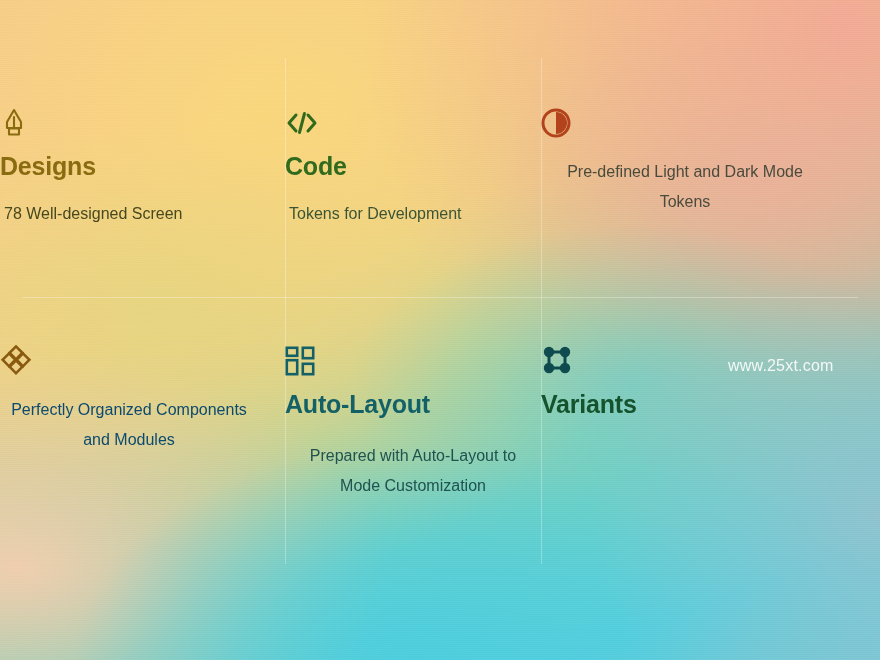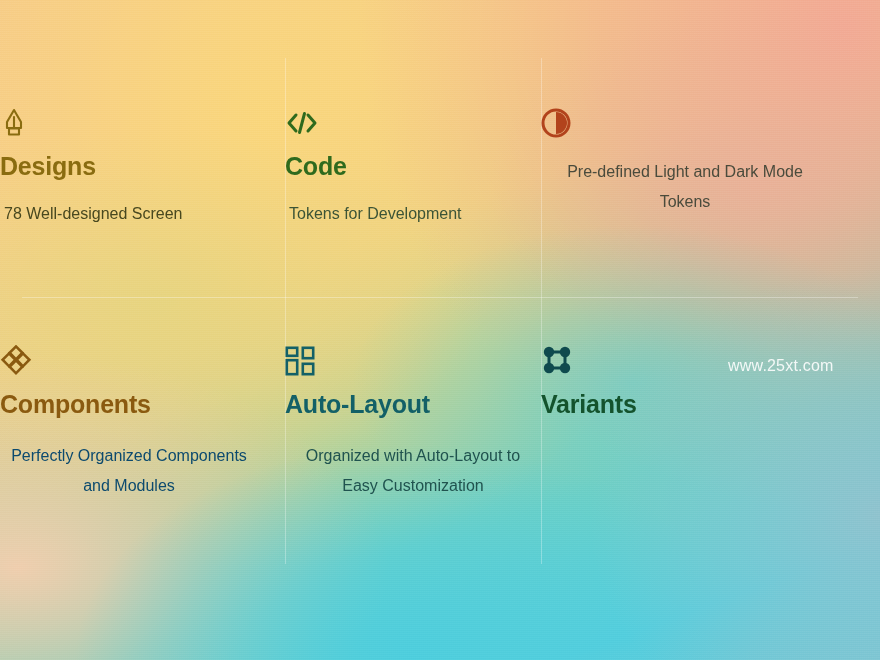--- a/index.html
+++ b/index.html
@@ -240,35 +240,34 @@
 
     <div class="cell cell-r2 cell-c1">
       <div class="cell-icon">
         <svg width="32" height="32" viewBox="0 0 32 32" fill="none" stroke="#8a5a10" stroke-width="2.6">
           <rect x="16" y="1.5" width="9" height="9" transform="rotate(45 16 1.5)"></rect>
           <rect x="16" y="15.5" width="9" height="9" transform="rotate(45 16 15.5)"></rect>
           <rect x="9" y="8.5" width="9" height="9" transform="rotate(45 9 8.5)"></rect>
           <rect x="23" y="8.5" width="9" height="9" transform="rotate(45 23 8.5)"></rect>
         </svg>
       </div>
-      <div class="cell-title t-components">Components</div>
       <div class="cell-desc d-components">Perfectly Organized Components and Modules</div>
     </div>
 
     <div class="cell cell-r2 cell-c2">
       <div class="cell-icon">
         <svg width="30" height="30" viewBox="0 0 30 30" fill="none" stroke="#136067" stroke-width="2.6">
           <rect x="1.8" y="1.8" width="10.4" height="8"></rect>
           <rect x="17.8" y="1.8" width="10.4" height="10.4"></rect>
           <rect x="1.8" y="14.2" width="10.4" height="14"></rect>
           <rect x="17.8" y="17.8" width="10.4" height="10.4"></rect>
         </svg>
       </div>
       <div class="cell-title t-autolayout">Auto-Layout</div>
-      <div class="cell-desc d-autolayout">Organized with Auto-Layout to Easy Customization</div>
+      <div class="cell-desc d-autolayout">Prepared with Auto-Layout to Mode Customization</div>
     </div>
 
     <div class="cell cell-r2 cell-c3">
       <div class="cell-icon">
         <svg width="32" height="30" viewBox="0 0 32 30">
           <rect x="8" y="6" width="16" height="16" rx="2.5" fill="none" stroke="#0f4a4e" stroke-width="3"></rect>
           <circle cx="8" cy="6" r="5.2" fill="#0f4a4e"></circle>
           <circle cx="24" cy="6" r="5.2" fill="#0f4a4e"></circle>
           <circle cx="8" cy="22" r="5.2" fill="#0f4a4e"></circle>
           <circle cx="24" cy="22" r="5.2" fill="#0f4a4e"></circle>

